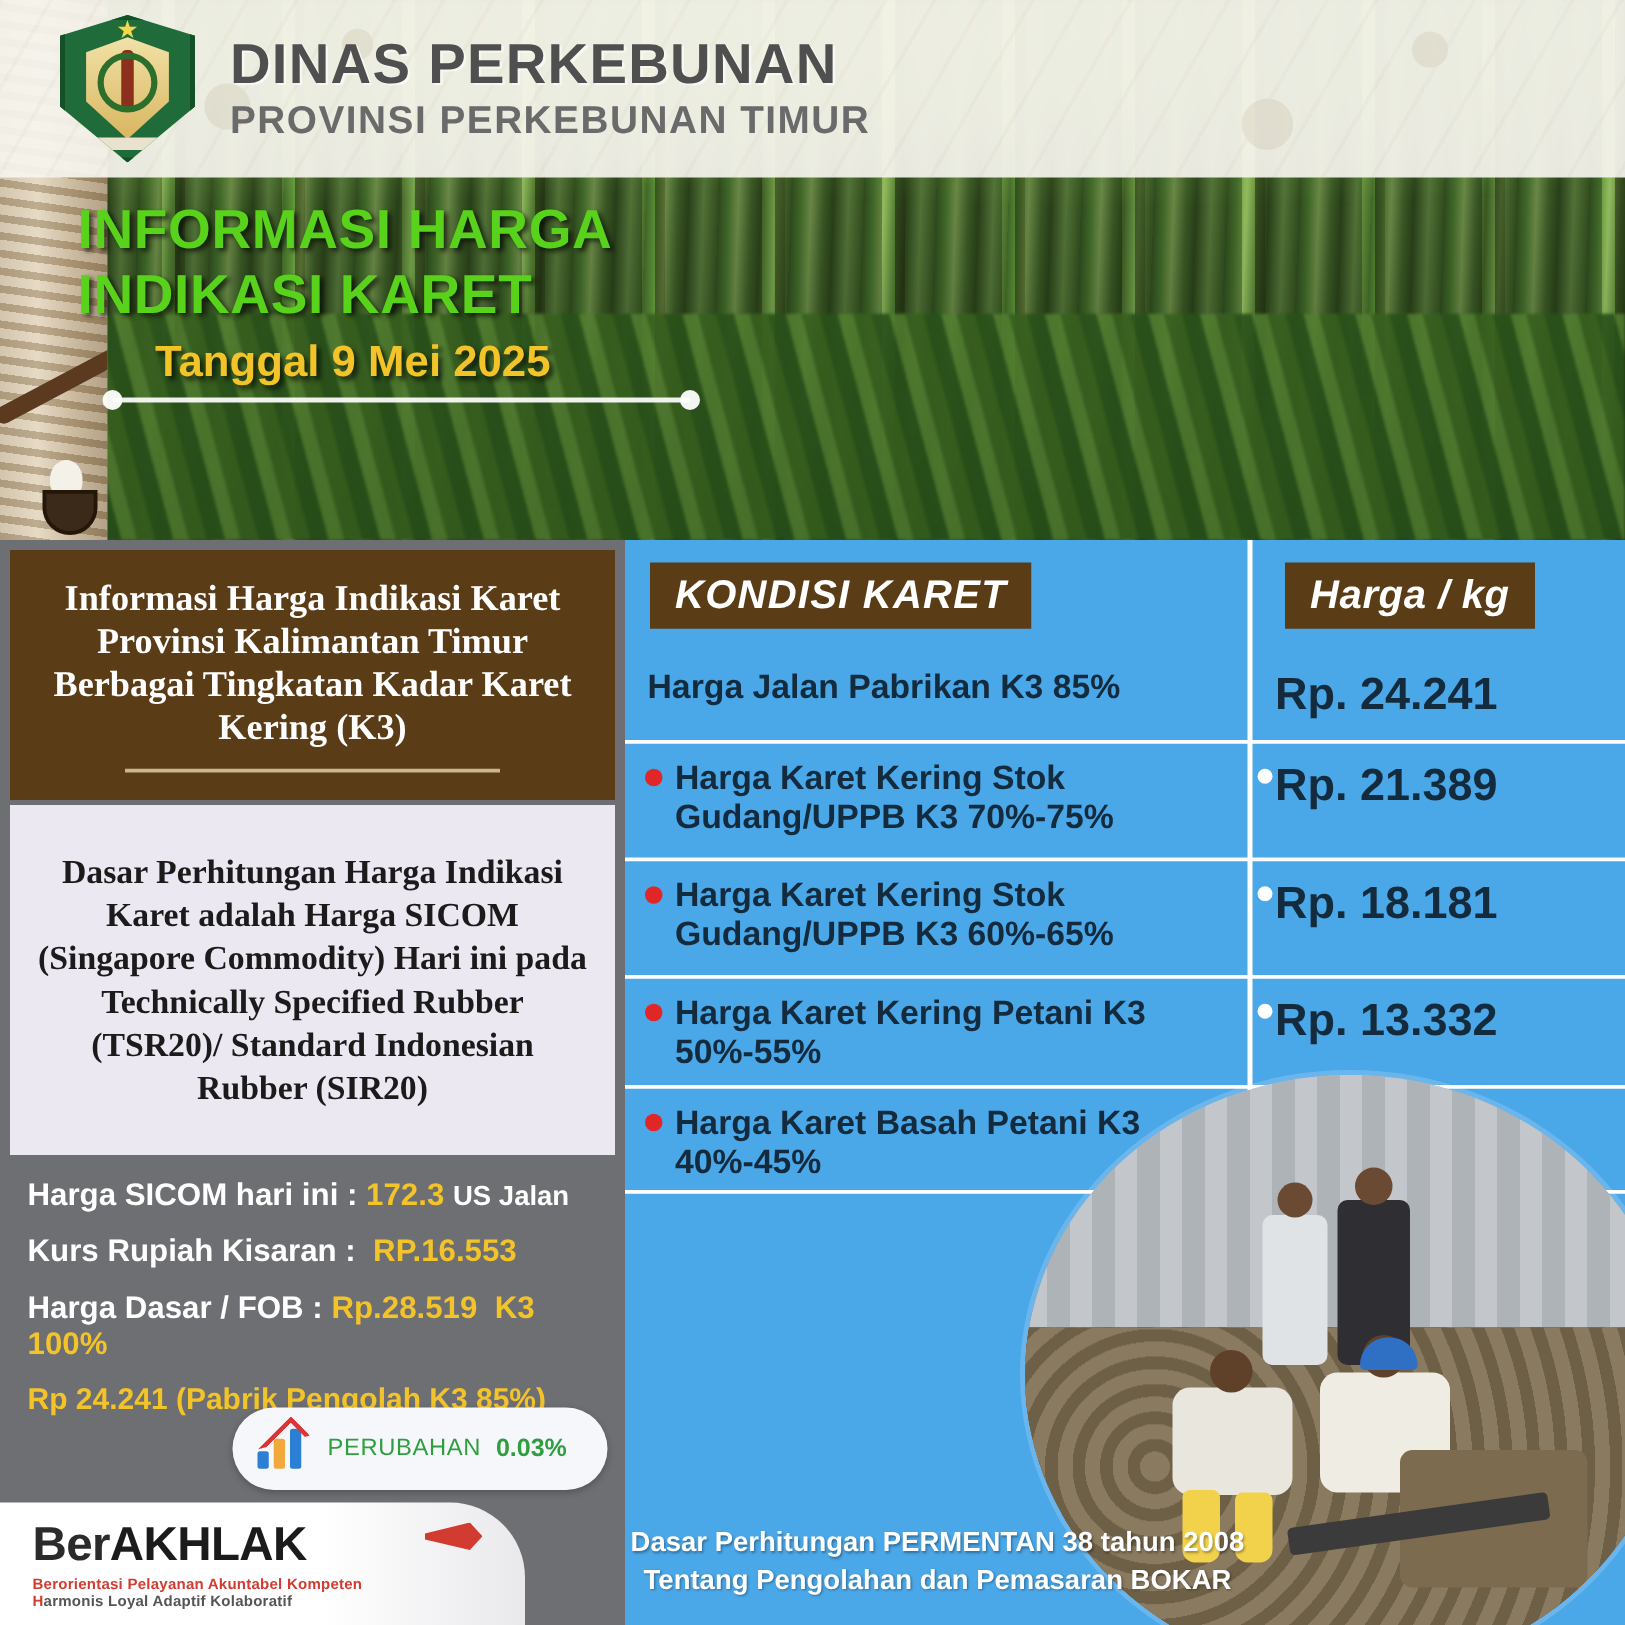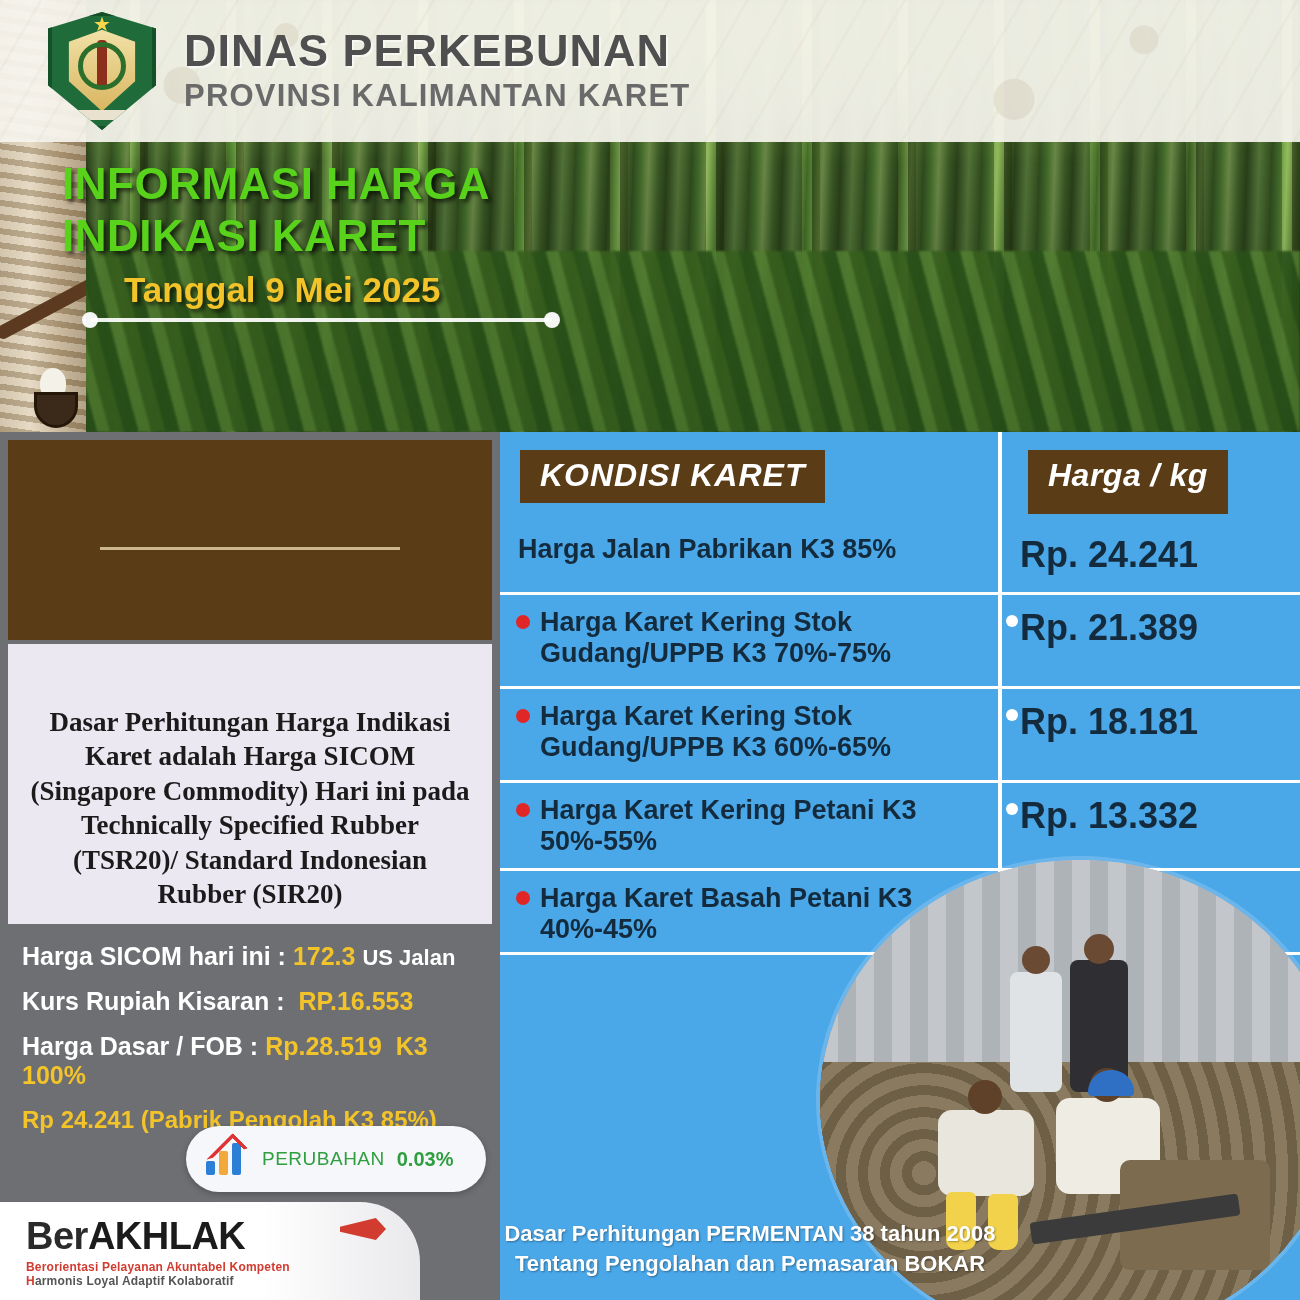--- a/index.html
+++ b/index.html
@@ -156,21 +156,21 @@
   }
   .brown-box .t {
     font-family:"Liberation Serif", serif;
     font-size: 29px; font-weight: 700; text-align:center; line-height:1.18;
   }
   .brown-box .divider { width: 300px; height: 3px; background:#cbb68f; margin-top: 16px; }
 
   .lilac-box {
     position:absolute; left: 8px; top: 212px; width: 484px; height: 280px;
     background: #ece8f2; color: #1b1b1b;
-    display:flex; align-items:flex-end; justify-content:center;
+    display:flex; align-items:center; justify-content:center;
     padding: 12px 22px;
   }
   .lilac-box .t {
     font-family:"Liberation Serif", serif;
     font-size: 27px; font-weight: 600; text-align:center; line-height: 1.28;
   }
 
   .facts { position:absolute; left: 22px; top: 510px; width: 470px; }
   .fact-row { font-size: 25px; font-weight: 700; color:#ffffff; margin-bottom: 16px; }
   .fact-row .hi { color:#f3c32a; }
@@ -218,21 +218,21 @@
   .right-col { position:absolute; left: 500px; top: 432px; width: 800px; height: 868px; background:#4aa7e8; }
 
   .thead { position:absolute; left:0; top: 0; width: 800px; height: 92px; }
   .th-left { position:absolute; left: 20px; top: 18px; }
   .th-pill {
     display:inline-block; background:#5a3c16; color:#ffffff; padding: 7px 20px 9px;
     font-size: 32px; font-weight: 800; font-style: italic; letter-spacing: 1px;
   }
   .th-right { position:absolute; left: 528px; top: 18px; }
   .th-pill2 {
-    display:inline-block; background:#5a3c16; color:#ffffff; padding: 7px 20px 20px;
+    display:inline-block; background:#5a3c16; color:#ffffff; padding: 7px 20px 9px;
     font-size: 32px; font-weight: 800; font-style: italic; letter-spacing: .5px;
   }
   .col-sep { position:absolute; left: 498px; top: 0; width: 4px; height: 520px; background:#ffffff; }
 
   .row { position:absolute; left: 0; width: 800px; border-top: 3px solid #ffffff; }
   .row .cond {
     position:absolute; left: 18px; top: 12px; width: 470px;
     font-size: 27px; font-weight: 800; color:#142b3d; line-height: 1.16;
   }
   .row .bullet {
@@ -317,34 +317,35 @@
 
 <div class="hdr">
   <div class="hdr-orn"></div>
   <div class="crest">
     <div class="inner"></div>
     <div class="star">★</div>
     <div class="ribbon"></div>
   </div>
   <div class="hdr-text">
     <div class="hdr-title">DINAS PERKEBUNAN</div>
-    <div class="hdr-sub">PROVINSI KALIMANTAN KARET</div>
+    <div class="hdr-sub">PROVINSI PERKEBUNAN TIMUR</div>
   </div>
 </div>
 
 <div class="hero-title">
   <div class="ht1">INFORMASI HARGA</div>
   <div class="ht1">INDIKASI KARET</div>
   <div class="ht2">Tanggal 9 Mei 2025</div>
 </div>
 <div class="rule"></div>
 
 <div class="left-col">
 
   <div class="brown-box">
+    <div class="t">Informasi Harga Indikasi Karet Provinsi Kalimantan Timur Berbagai Tingkatan Kadar Karet Kering (K3)</div>
     <div class="divider"></div>
   </div>
 
   <div class="lilac-box">
     <div class="t">Dasar Perhitungan Harga Indikasi Karet adalah Harga SICOM (Singapore Commodity) Hari ini pada Technically Specified Rubber (TSR20)/ Standard Indonesian Rubber (SIR20)</div>
   </div>
 
   <div class="facts">
     <div class="fact-row">
       <span>Harga SICOM hari ini :</span>

